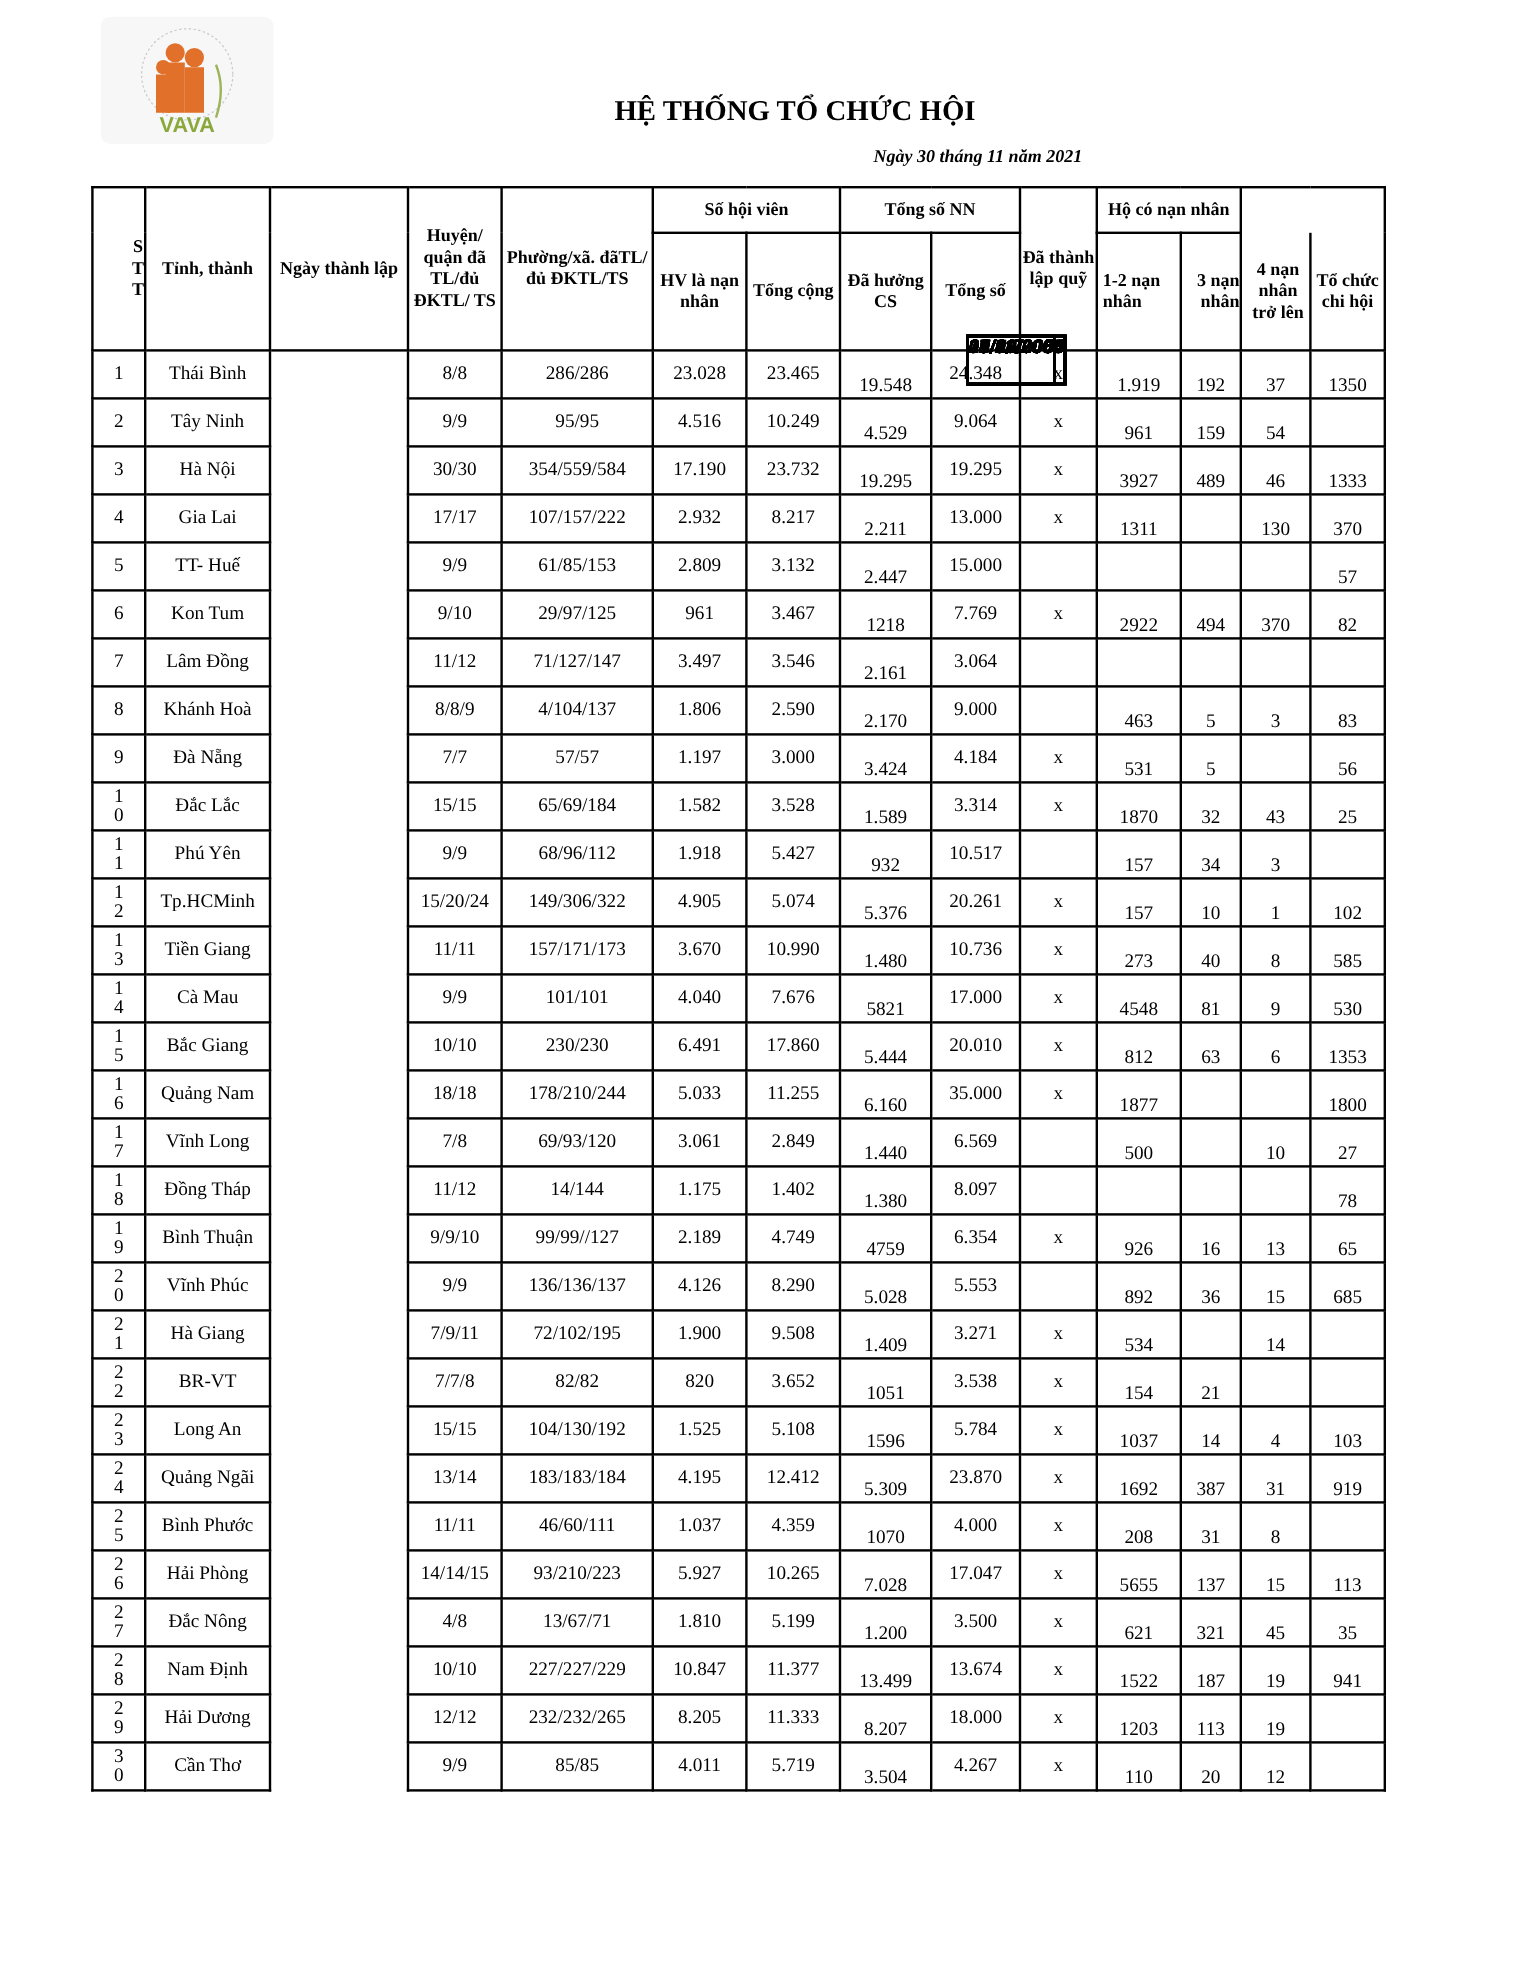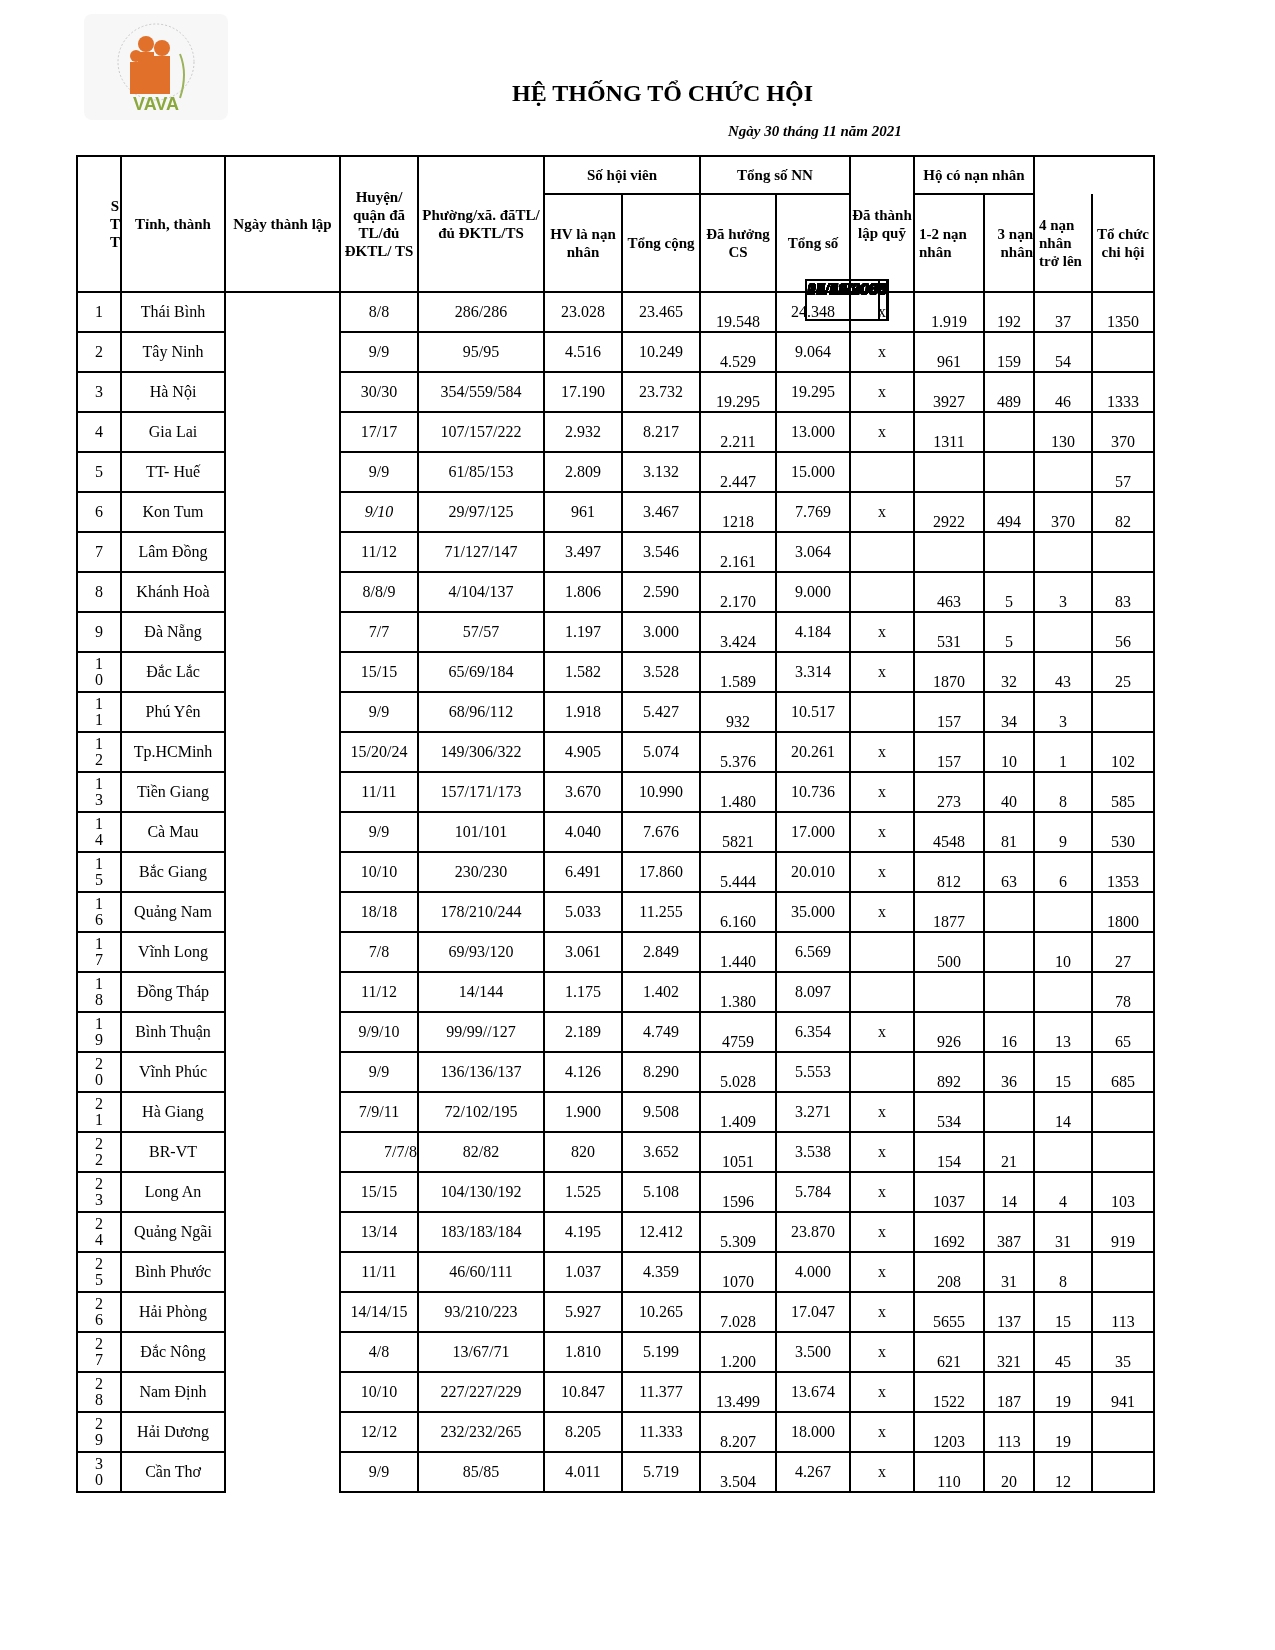--- a/index.html
+++ b/index.html
@@ -72,21 +72,21 @@
       <th colspan="2">Hộ có nạn nhân</th>
       <th colspan="2" style="border-bottom:none;border-left:none"></th>
     </tr>
     <tr style="height:98px">
       <th>HV là nạn nhân</th>
       <th>Tổng cộng</th>
       <th>Đã hưởng CS</th>
       <th>Tổng số</th>
       <th style="text-align:left;padding-left:4px">1-2 nạn nhân</th>
       <th style="text-align:right;padding-left:4px">3 nạn nhân</th>
-      <th style="text-align:left;padding-left:4px;border-top:none">4 nạn nhân trở lên</th>
+      <th style="text-align:center;padding-left:4px;border-top:none">4 nạn nhân trở lên</th>
       <th style="border-top:none">Tổ chức chi hội</th>
     </tr>
   </thead>
   <tbody id="tbody">
       <tr>
         <td class="stt" style="word-break: break-all;">1</td>
         <td class="name">Thái Bình</td>
         <td class="date">08/10/2004</td>
         <td class="mid" style="word-break: break-all; margin-left: 44px;">8/8</td>
         <td class="mid">286/286</td>
@@ -161,21 +161,21 @@
         <td class="mid"></td>
         <td class="low"></td>
         <td class="low"></td>
         <td class="low"></td>
         <td class="low last">57</td>
       </tr>
       <tr>
         <td class="stt" style="word-break: break-all;">6</td>
         <td class="name">Kon Tum</td>
         <td class="date">27/12/2004</td>
-        <td class="mid" style="word-break: break-all; font-style: italic;">9/10</td>
+        <td class="mid" style="word-break: break-all;">9/10</td>
         <td class="mid">29/97/125</td>
         <td class="mid">961</td>
         <td class="mid">3.467</td>
         <td class="low">1218</td>
         <td class="mid">7.769</td>
         <td class="mid">x</td>
         <td class="low">2922</td>
         <td class="low">494</td>
         <td class="low">370</td>
         <td class="low last">82</td>
@@ -417,21 +417,21 @@
         <td class="mid">x</td>
         <td class="low">534</td>
         <td class="low"></td>
         <td class="low">14</td>
         <td class="low last"></td>
       </tr>
       <tr>
         <td class="stt" style="word-break: break-all;">2<br>2</td>
         <td class="name">BR-VT</td>
         <td class="date">10/10/2005</td>
-        <td class="mid" style="word-break: break-all; text-align: right;">7/7/8</td>
+        <td class="mid" style="word-break: break-all;">7/7/8</td>
         <td class="mid">82/82</td>
         <td class="mid">820</td>
         <td class="mid">3.652</td>
         <td class="low">1051</td>
         <td class="mid">3.538</td>
         <td class="mid">x</td>
         <td class="low">154</td>
         <td class="low">21</td>
         <td class="low"></td>
         <td class="low last"></td>

